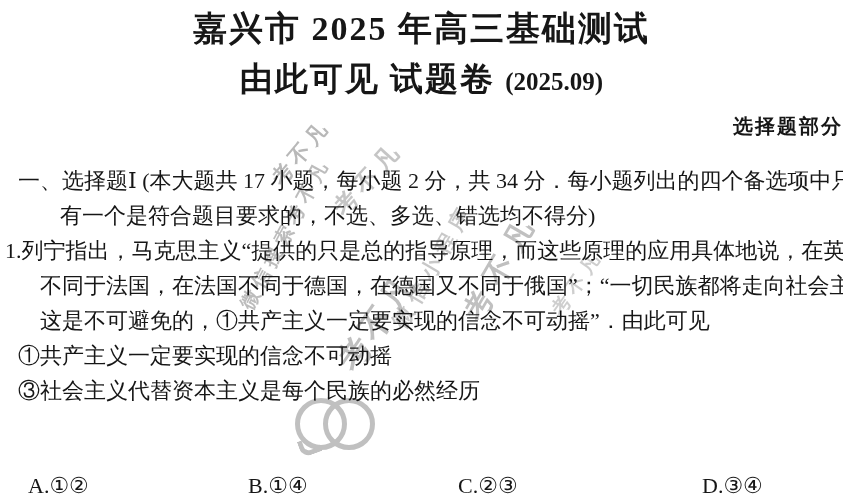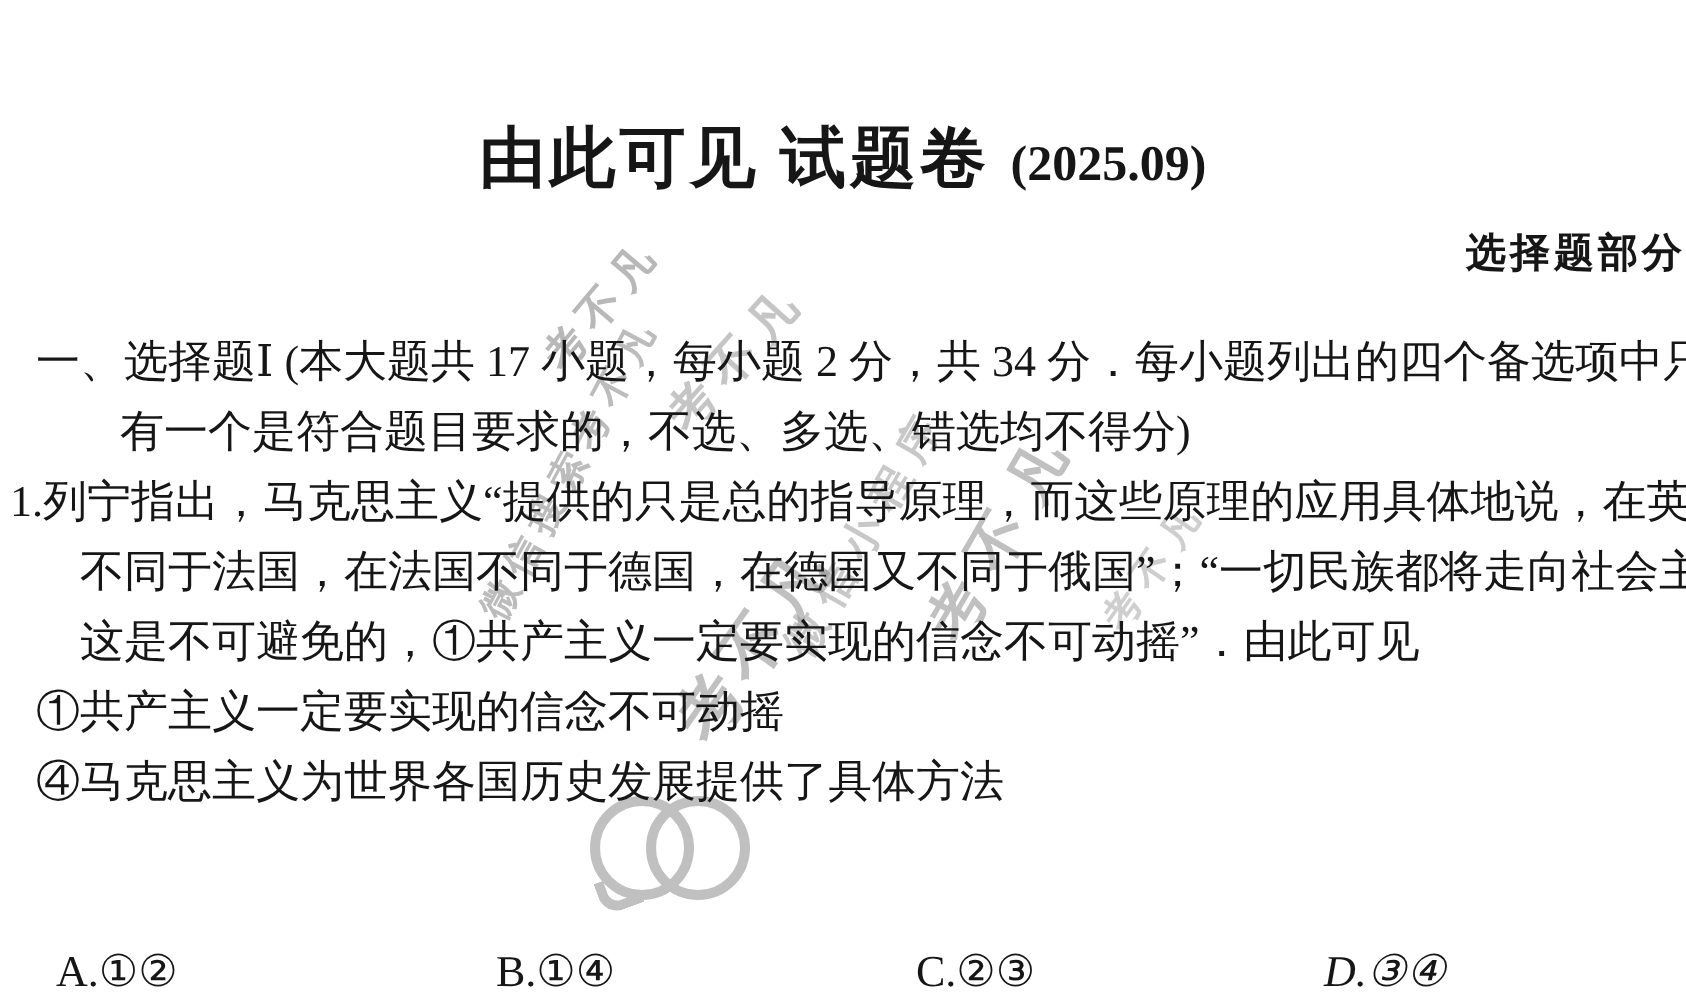--- a/index.html
+++ b/index.html
@@ -69,21 +69,21 @@
   .indent-intro1 { padding-left: 18px; }
   .indent-intro2 { padding-left: 60px; }
   .indent-stem1  { padding-left: 5px; }
   .indent-stem   { padding-left: 40px; }
   .indent-opt    { padding-left: 18px; }
   .choices { position: absolute; top: 468px; left: 0; width: 843px; height: 35px; font-size: 22px; }
   .choices .choice { position: absolute; line-height: 35px; }
   .choice-a { left: 28px; }
   .choice-b { left: 248px; }
   .choice-c { left: 458px; font-family: Liberation Serif, serif; }
-  .choice-d { left: 662px; font-style: italic; }
+  .choice-d { left: 702px; }
 </style>
 </head>
 <body>
 
 <div class="page">
 
   <div class="wm-layer">
     <div class="wm wm1">考不凡</div>
     <div class="wm wm2">考不凡</div>
     <div class="wm wm3">微信搜索考不凡</div>
@@ -93,38 +93,39 @@
     <div class="wm wm7">考不凡</div>
     <div class="wm-logo">
       <div class="c c1"></div>
       <div class="c c2"></div>
       <div class="tail"></div>
     </div>
   </div>
 
   <div class="doc">
 
+    <div class="title1">嘉兴市 2025 年高三基础测试</div>
 
     <div class="title2">
       <span>由此可见 试题卷</span>
       <span class="date">(2025.09)</span>
     </div>
 
     <div class="section-h">选择题部分</div>
 
     <div class="bodytext">
       <div class="line indent-intro1">一、选择题Ⅰ (本大题共 17 小题，每小题 2 分，共 34 分．每小题列出的四个备选项中只</div>
       <div class="line indent-intro2">有一个是符合题目要求的，不选、多选、错选均不得分)</div>
 
       <div class="line indent-stem1">1.列宁指出，马克思主义“提供的只是总的指导原理，而这些原理的应用具体地说，在英国</div>
       <div class="line indent-stem">不同于法国，在法国不同于德国，在德国又不同于俄国”；“一切民族都将走向社会主义，</div>
       <div class="line indent-stem">这是不可避免的，①共产主义一定要实现的信念不可动摇”．由此可见</div>
 
       <div class="line indent-opt">①共产主义一定要实现的信念不可动摇</div>
-      <div class="line indent-opt">④马克思主义为世界各国历史发展提供了具体方法</div>
+      <div class="line indent-opt">③社会主义代替资本主义是每个民族的必然经历</div>
     </div>
 
     <div class="choices">
       <span class="choice choice-b">B.①④</span>
       <span class="choice choice-a">A.①②</span>
       <span class="choice choice-c">C.②③</span>
       <span class="choice choice-d">D.③④</span>
     </div>
 
   </div>

